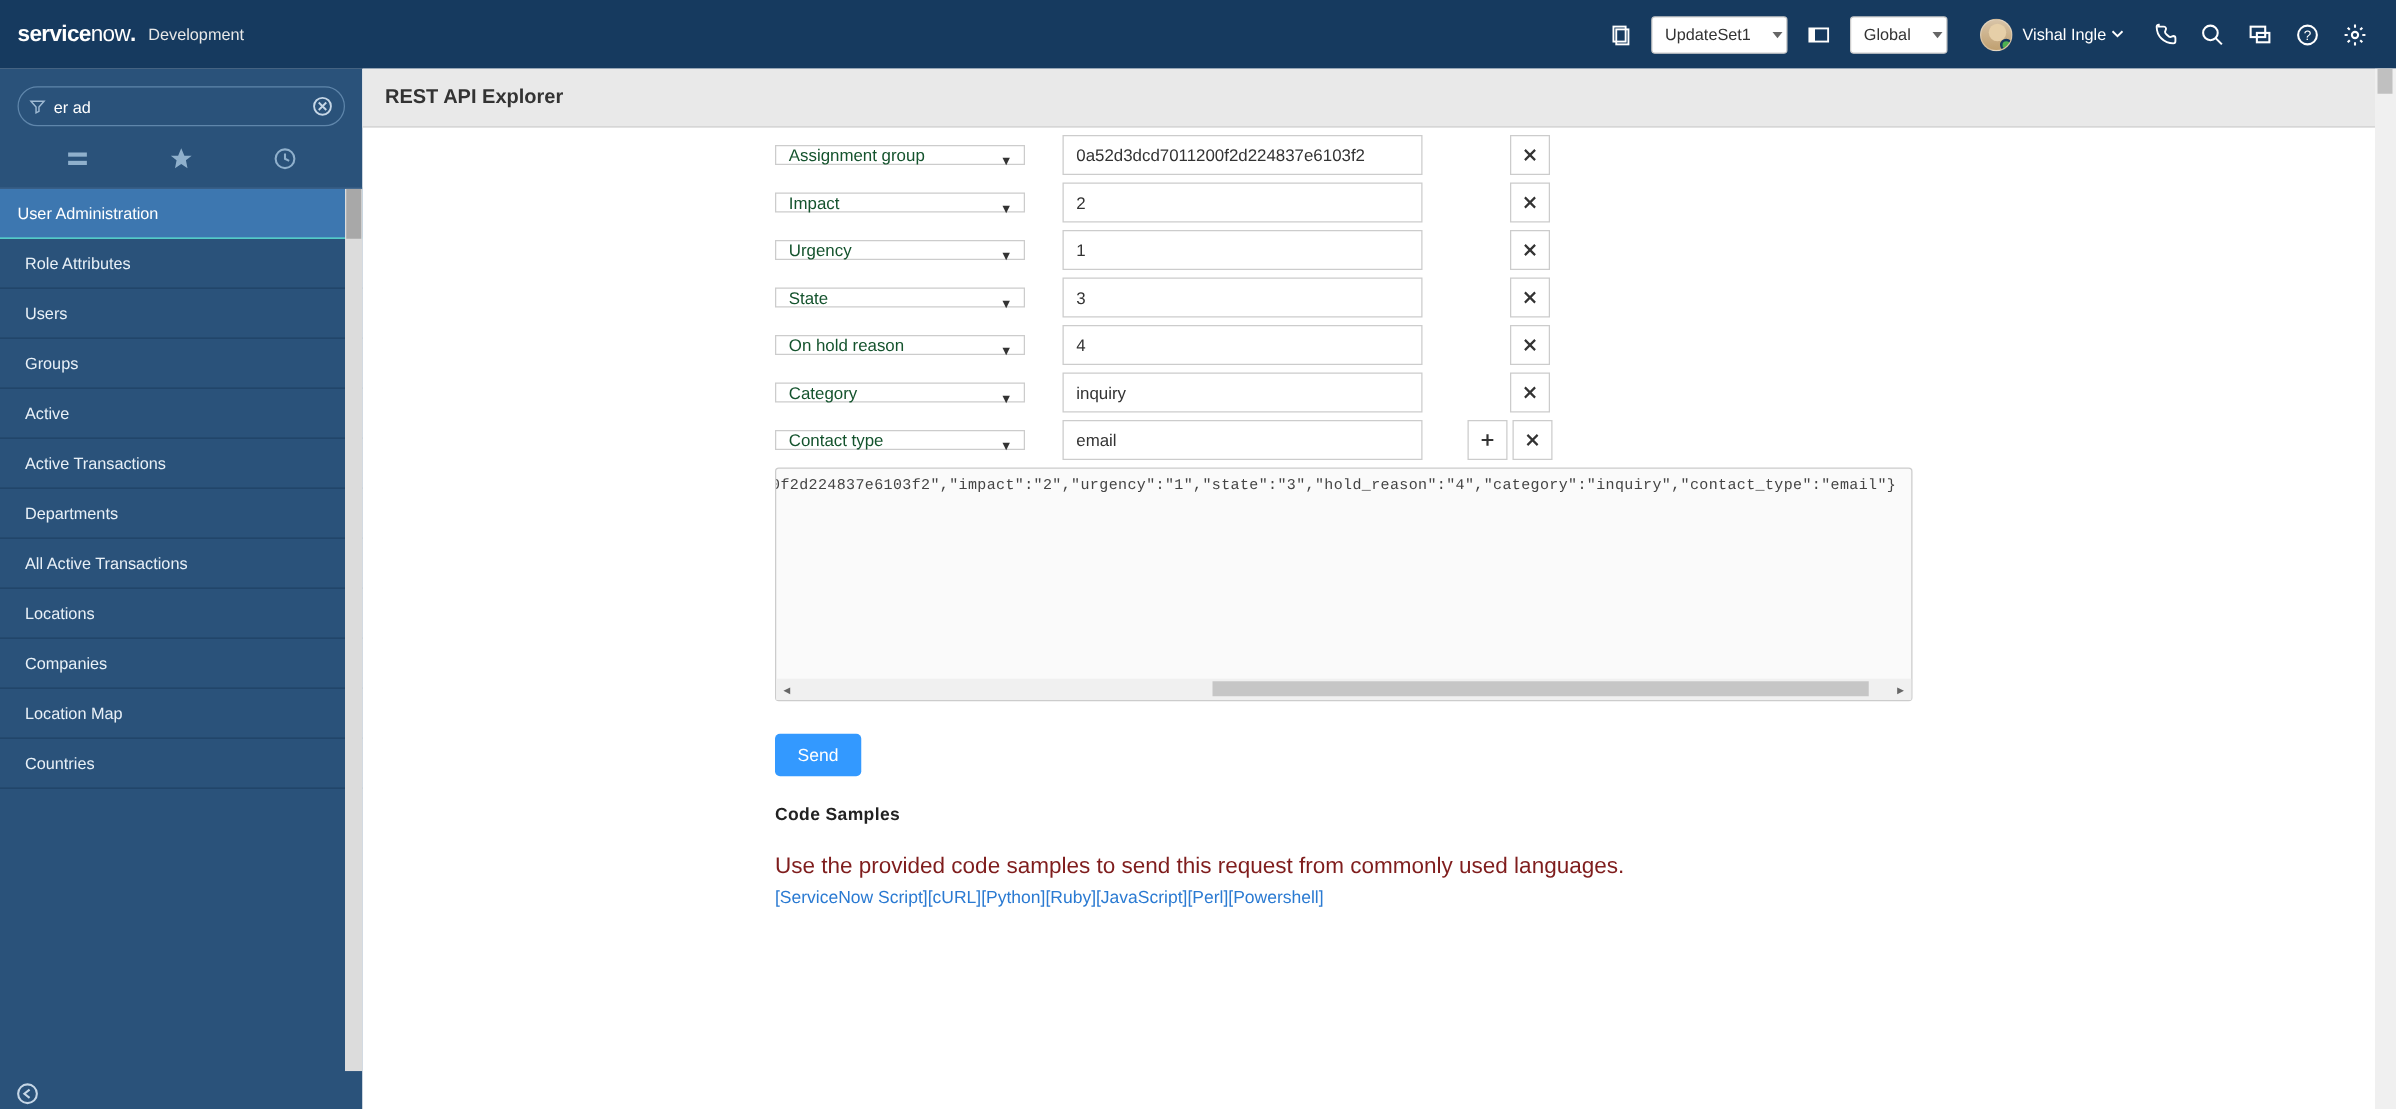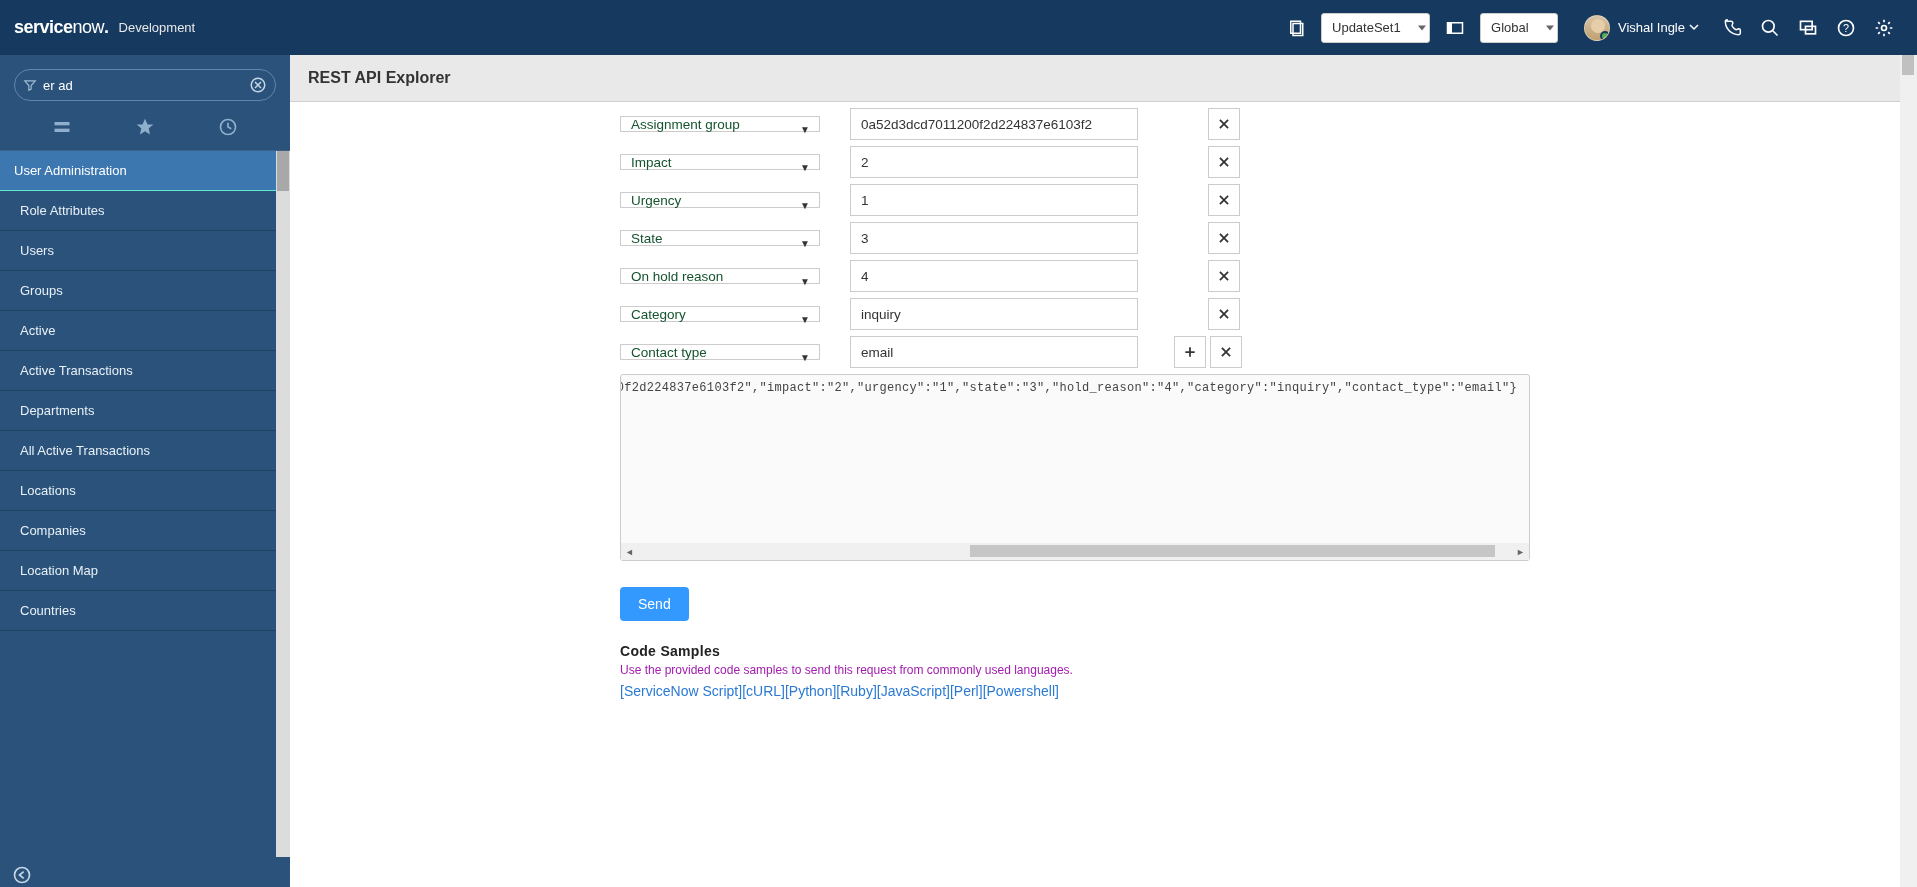--- a/index.html
+++ b/index.html
@@ -62,21 +62,21 @@
 .code-text { font-family: "Courier New", monospace; font-size: 12px; color: #444; white-space: nowrap; padding: 4px 8px; position: absolute; right: 4px; top: 2px; letter-spacing: 0.3px;}
 .code-scroll { height: 17px; background: #f0f0f0; display: flex; align-items: center; }
 .scroll-arrow { width: 17px; height: 17px; display: flex; align-items: center; justify-content: center; font-size: 9px; color: #666; cursor: pointer; }
 .scroll-track { flex: 1; height: 17px; position: relative; }
 .scroll-thumb { position: absolute; height: 12px; top: 2px; background: #c6c6c6; border-radius: 0; cursor: pointer; left: 38%; width: 60%; }
 
 .send-btn { background: #3399ff; color: #fff; border: none; padding: 9px 18px; border-radius: 4px; font-size: 14px; margin-top: 26px; cursor: pointer; }
 
 .code-samples { margin-top: 22px; }
 .cs-title { font-weight: bold; font-size: 14px; color: #222; letter-spacing: 0.3px;}
-.cs-desc { font-size: 12px; color: #a21caf; margin-top: 4px; }
+.cs-desc { font-size: 18px; color: #7f1d1d; margin-top: 23px; }
 .cs-links { margin-top: 6px; font-size: 14px; }
 .cs-links a { color: #2a7ad2; text-decoration: none; cursor: pointer; }
 
 .main-scroll{position:absolute;right:0;top:0;width:17px;height:100%;background:#f0f0f0;}
 .main-thumb{position:absolute;left:2px;width:12px;background:#c0c0c0;}
 </style>
 </head>
 <body>
 
 <div class="header">

